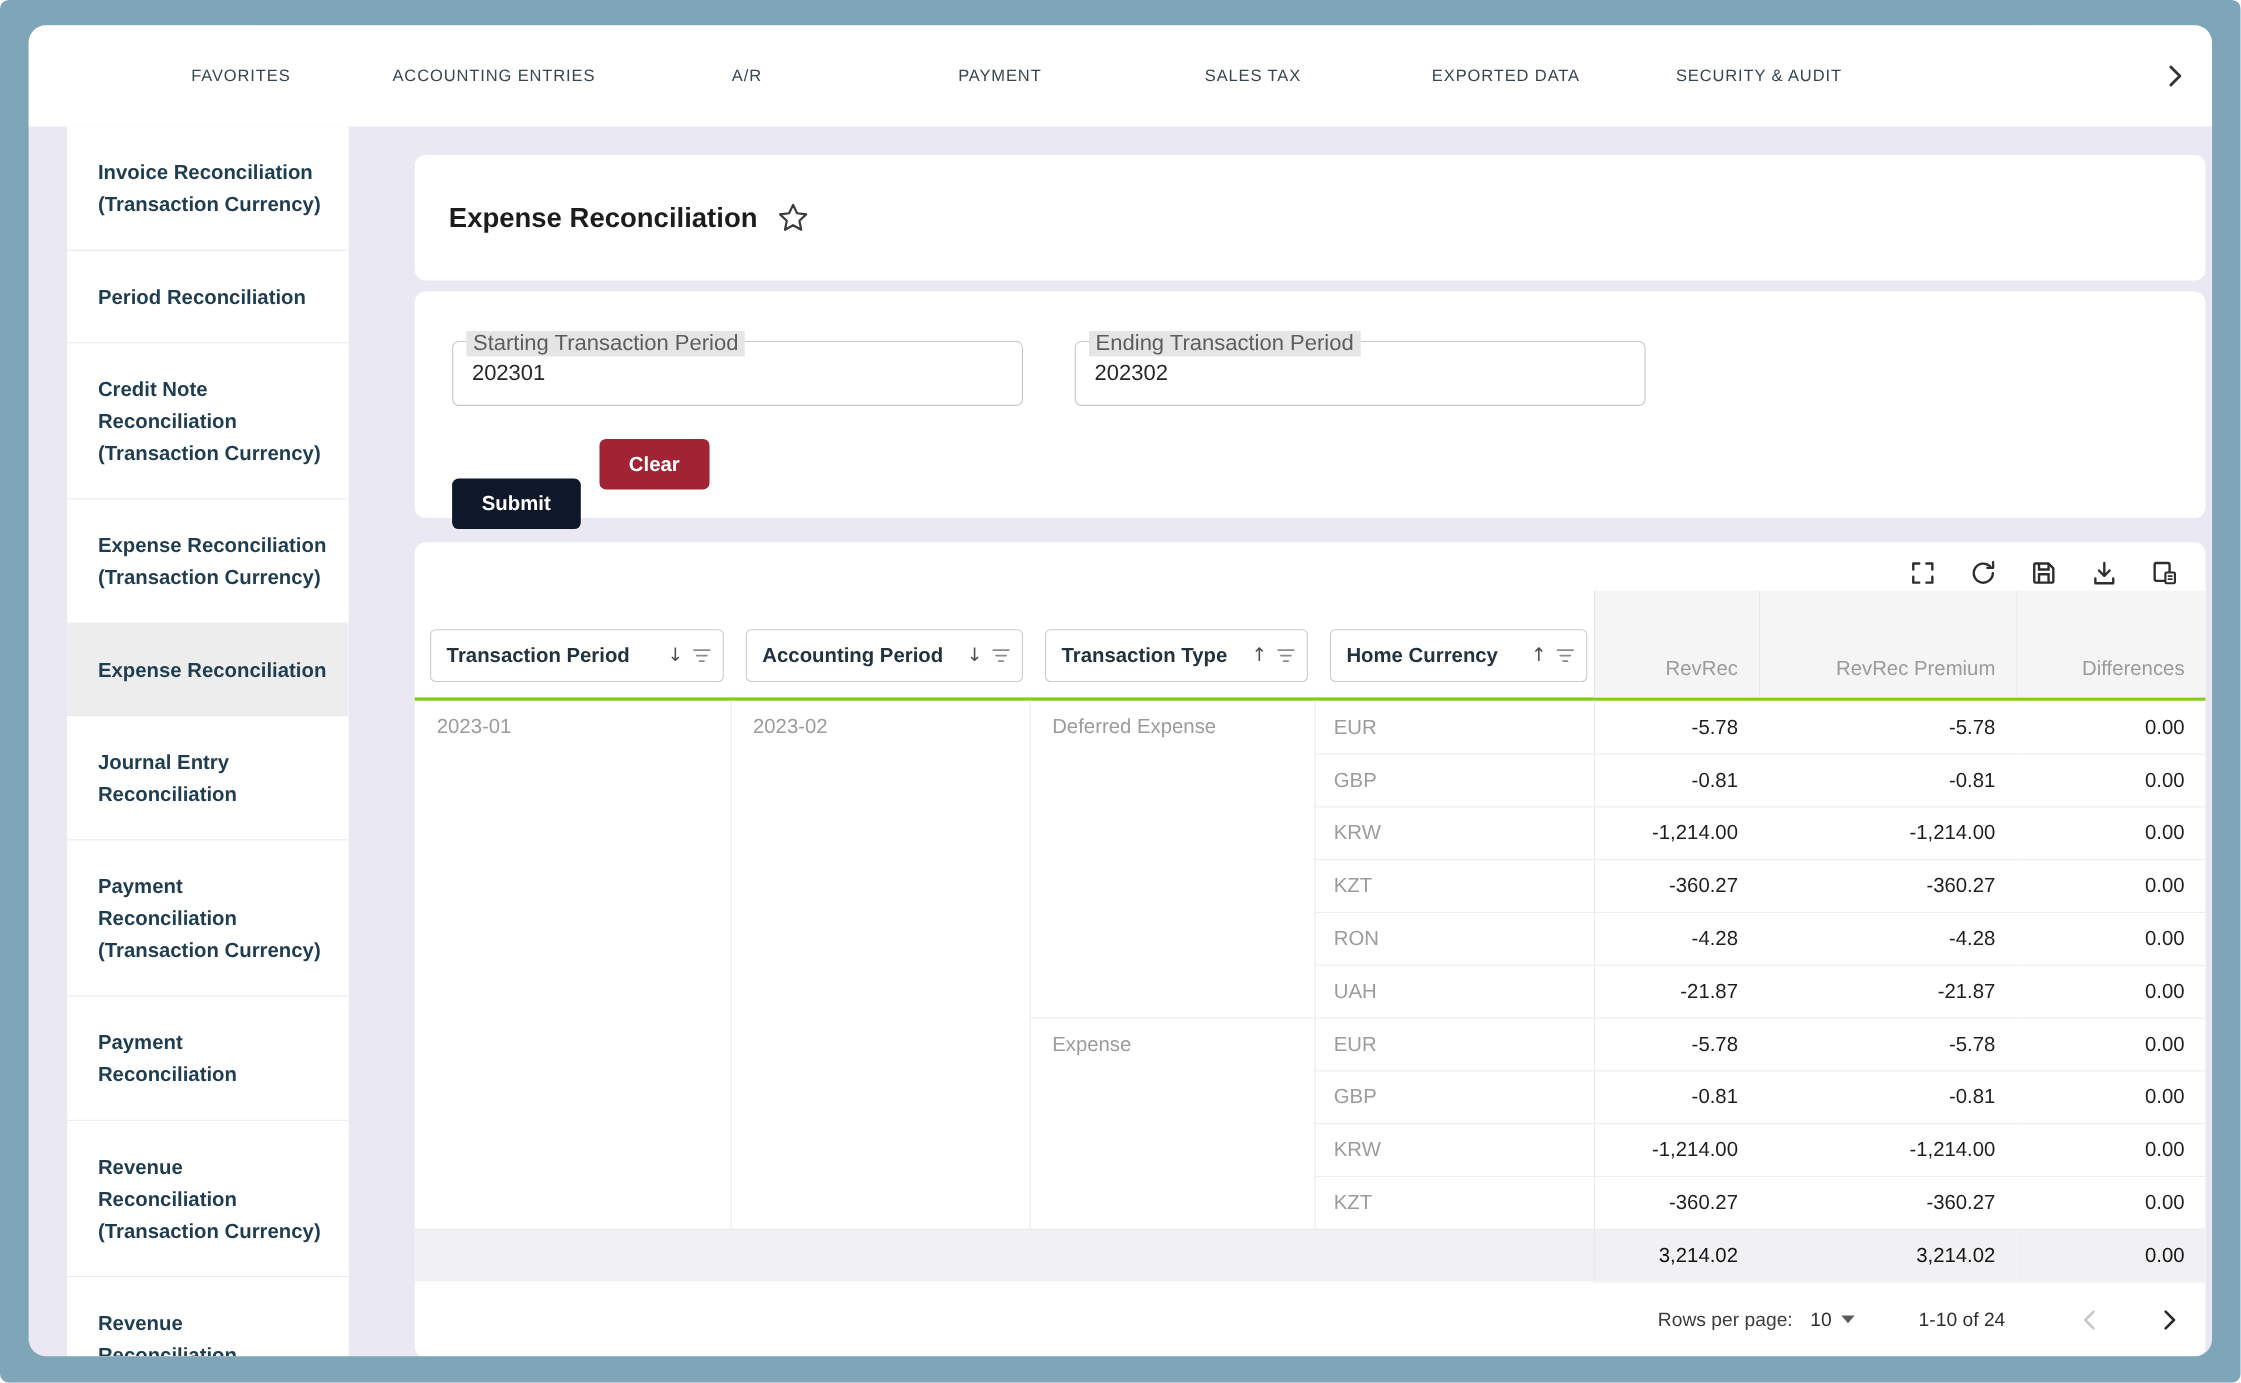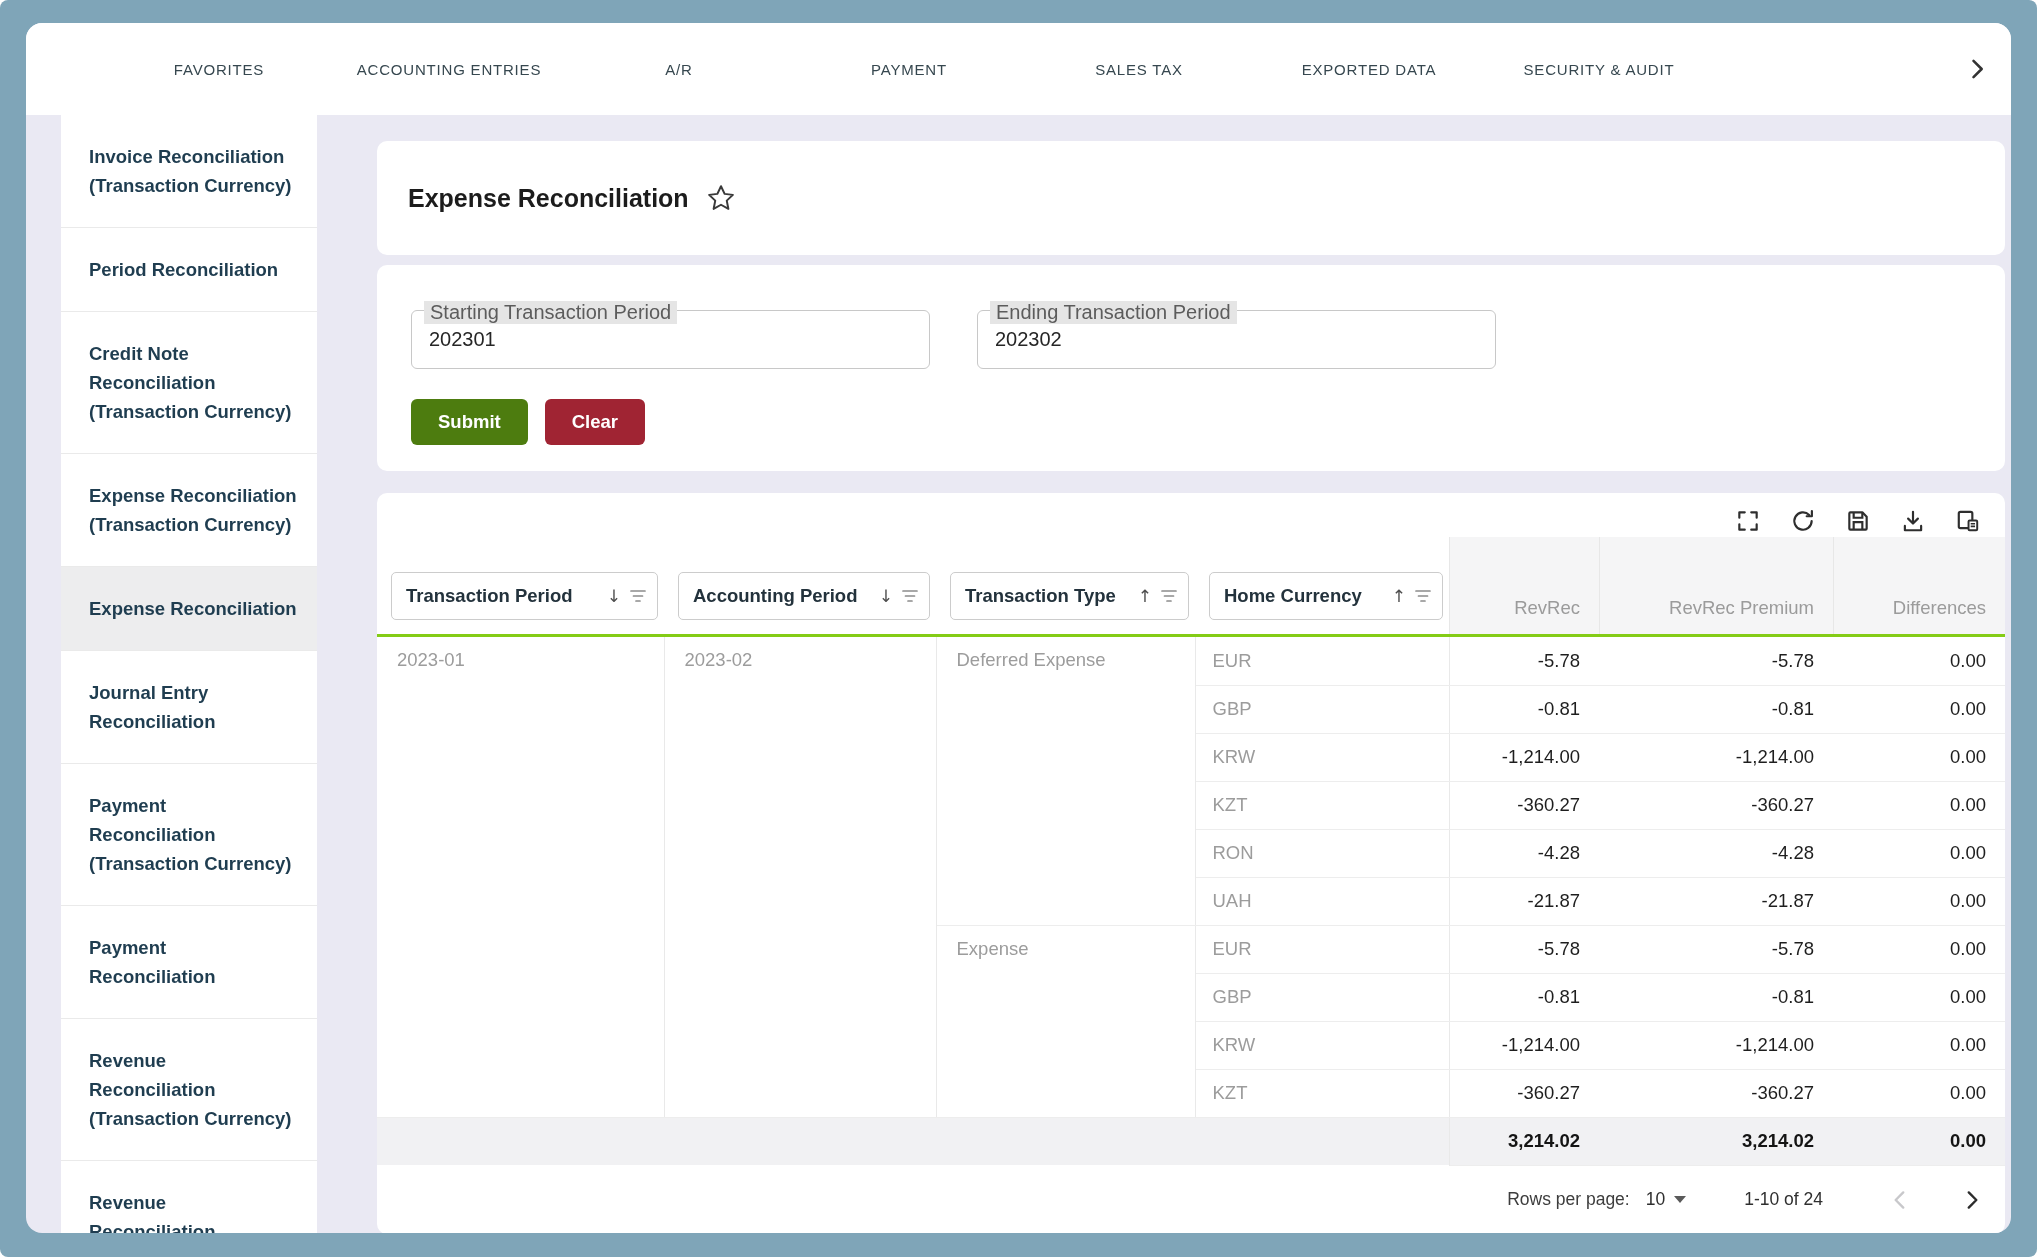--- a/index.html
+++ b/index.html
@@ -28,42 +28,42 @@
   .page-title { font-size:25px; font-weight:700; color:#1c1c1c; }
   .fav-btn { margin-left:17px; background:none; border:none; cursor:pointer; display:flex; color:#3a3a3a; }
 
   .card-form { height:206px; margin-bottom:22px; padding:45px 0 0 34px; }
   .fields-row { display:flex; }
   .field { position:relative; width:519px; height:59px; border:1px solid #c8c8c8; border-radius:6px; margin-right:47px; background:#fff; cursor:text; }
   .field-label { position:absolute; top:-10px; left:12px; background:#e5e5e5; padding:0 6px; font-size:20px; color:#5c5c5c; white-space:nowrap; }
   .field-value { line-height:56px; padding-left:17px; font-size:20px; color:#262626; }
   .btn-row { margin-top:30px; display:flex; gap:17px; }
   .btn { height:46px; border:none; border-radius:6px; color:#fff; font-size:18.5px; font-weight:600; padding:0 27px; cursor:pointer; }
-  .btn-submit { background:#4d7c0f; }
+  .btn-submit { background:#0f172a;margin-top:36px; }
   .btn-clear { background:#a02433; }
 
   
   .toolbar { height:44px; display:flex; justify-content:flex-end; align-items:center; gap:29px; padding:12px 24px 0 0; }
   .tool-btn { background:none; border:none; cursor:pointer; padding:0; display:flex; color:#2e2e2e; }
 
   .thead { display:grid; grid-template-columns:287px 272px 259px 254px 150px 234px 1fr; height:100px; border-bottom:3px solid #84cc16; }
   .th-group { display:flex; align-items:flex-end; padding:0 6px 14px 14px; }
   .col-btn { flex:1; height:48px; display:flex; align-items:center; border:1px solid #cccccc; border-radius:5px; background:#fff; padding:0 10px 0 14px; cursor:pointer; gap:8px; }
   .col-label { font-size:18.5px; font-weight:700; color:#23323c; margin-right:auto; white-space:nowrap; }
   .sort-arrow { font-family:"DejaVu Sans",sans-serif; font-size:17px; color:#4f4f4f; }
   .filter-ic { color:#8c8c8c; flex:none; }
   .th-num { background:#f5f5f6; border-left:1px solid #e7e7e7; display:flex; align-items:flex-end; justify-content:flex-end; padding:0 19px 15px 0; font-size:18.5px; color:#9b9b9b; }
 
   table.grid { width:100%; border-collapse:collapse; table-layout:fixed; }
   .grid td { height:48px; font-size:18.5px; }
   .cell-group { vertical-align:top; padding:12px 0 0 20px; color:#9c9c9c; border-right:1px solid #e9e9e9; border-bottom:1px solid #ededed; }
   .cell-currency { color:#9c9c9c; padding-left:17px; border-right:1px solid #e9e9e9; border-bottom:1px solid #ededed; }
   .cell-num { text-align:right; padding-right:19px; color:#1e1e1e; border-bottom:1px solid #ededed; }
   tfoot td { background:#f1f1f3; border-top:1px solid #e5e5e5; }
-  tfoot .cell-num { font-weight:700; color:#141414; }
+  tfoot .cell-num { font-weight:400; color:#141414; }
   .total-spacer { border-right:1px solid #e9e9e9; }
 
   .pagination { height:68px; display:flex; align-items:center; justify-content:flex-end; padding-right:16px; font-size:17.5px; color:#3d3d3d; }
   .rpp-select { display:flex; align-items:center; gap:9px; margin-left:16px; cursor:pointer; color:#2f2f2f; }
   .caret-down { width:0; height:0; border-left:6px solid transparent; border-right:6px solid transparent; border-top:7px solid #5a5a5a; }
   .range { margin-left:58px; color:#2f2f2f; }
   .pg-btn { background:none; border:none; cursor:pointer; display:flex; padding:4px; }
   .pg-prev { margin-left:60px; color:#c8c8cb; }
   .pg-next { margin-left:38px; color:#2c2c2c; }
 </style>

